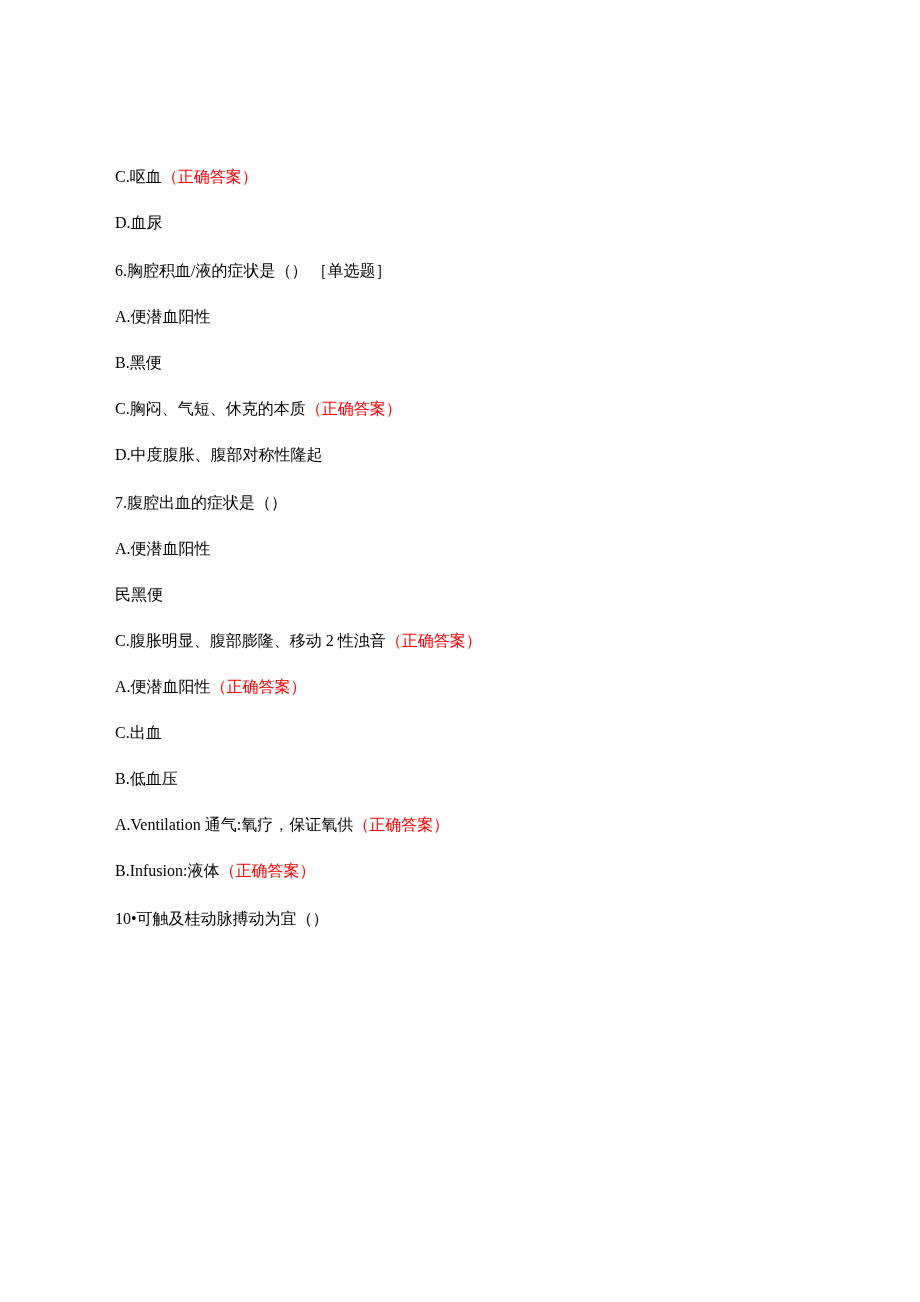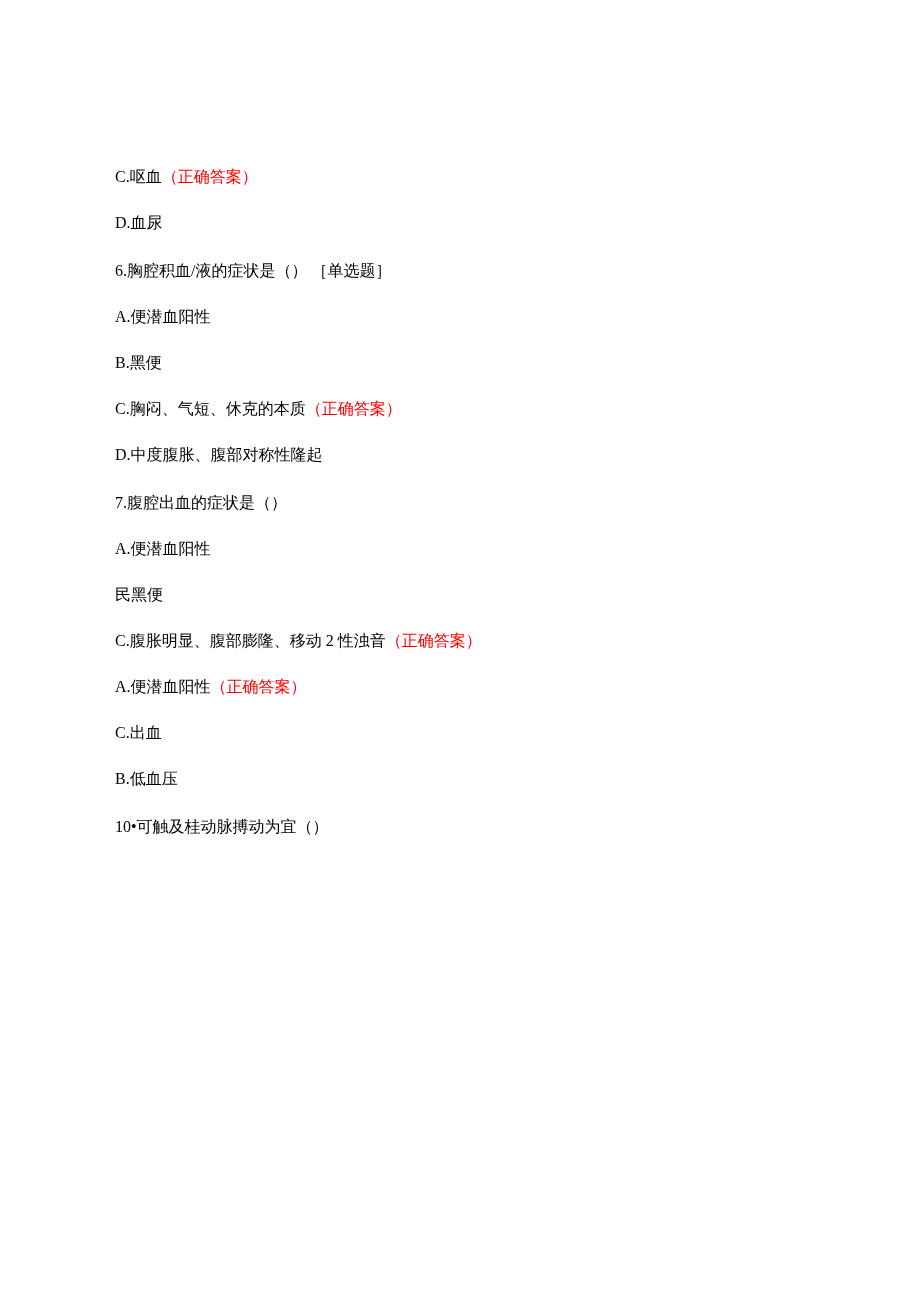--- a/index.html
+++ b/index.html
@@ -72,18 +72,24 @@
   <div class="line">
     <span>A.</span><span>便潜血阳性</span><span class="answer-marker">（正确答案）</span>
   </div>
   <div class="line">
     <span>C.</span><span>出血</span>
   </div>
   <div class="line">
     <span>B.</span><span>低血压</span>
   </div>
 
+  <div class="line">
+    <span>A.</span><span>Ventilation 通气:氧疗，保证氧供</span><span class="answer-marker">（正确答案）</span>
+  </div>
+  <div class="line">
+    <span>B.</span><span>Infusion:液体</span><span class="answer-marker">（正确答案）</span>
+  </div>
 
   <div class="question">
     <span>10•</span><span>可触及桂动脉搏动为宜（）</span>
   </div>
 
 </div>
 
 </body></html>

